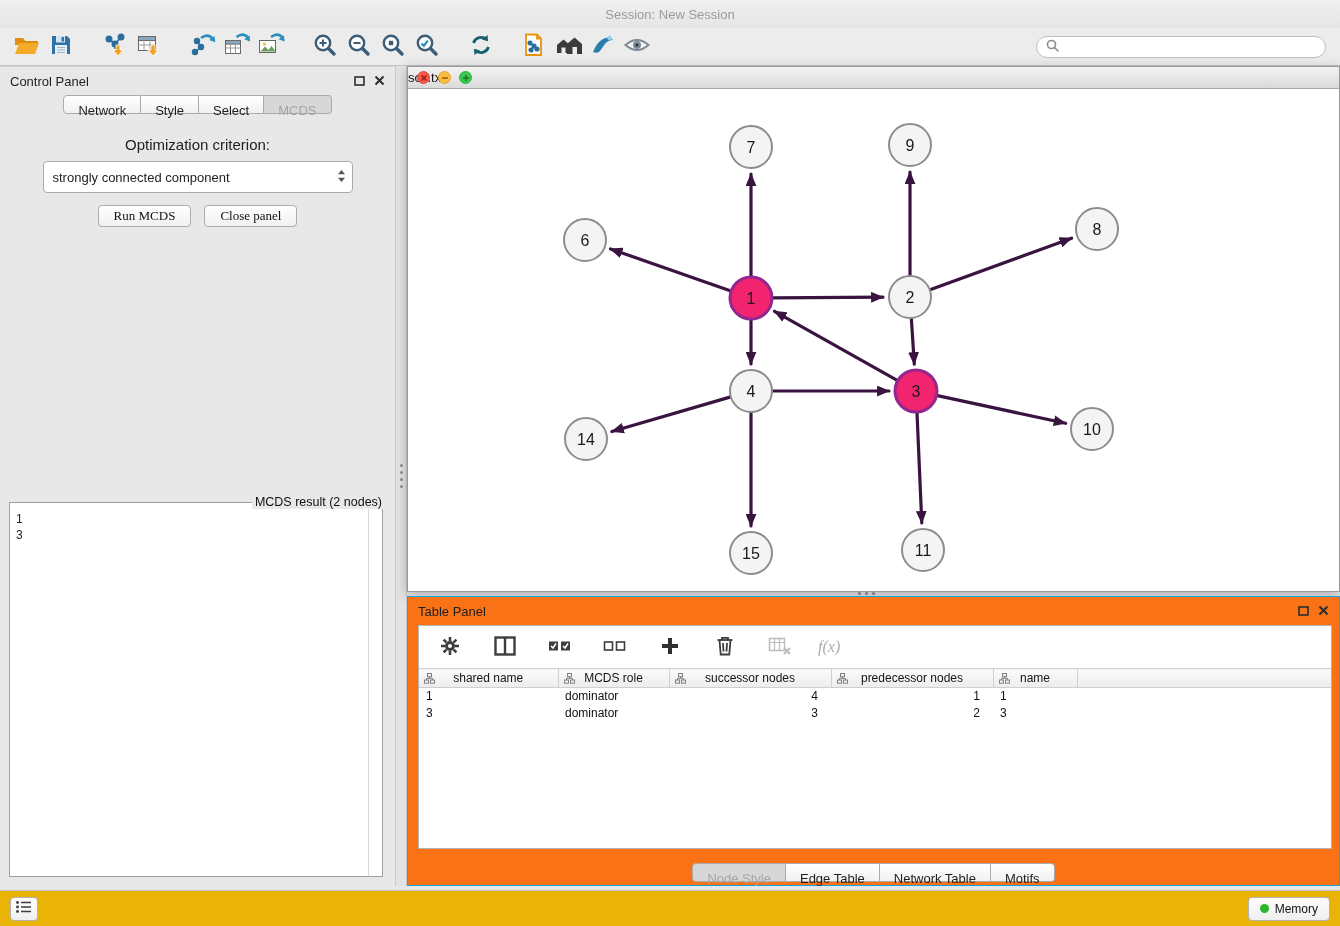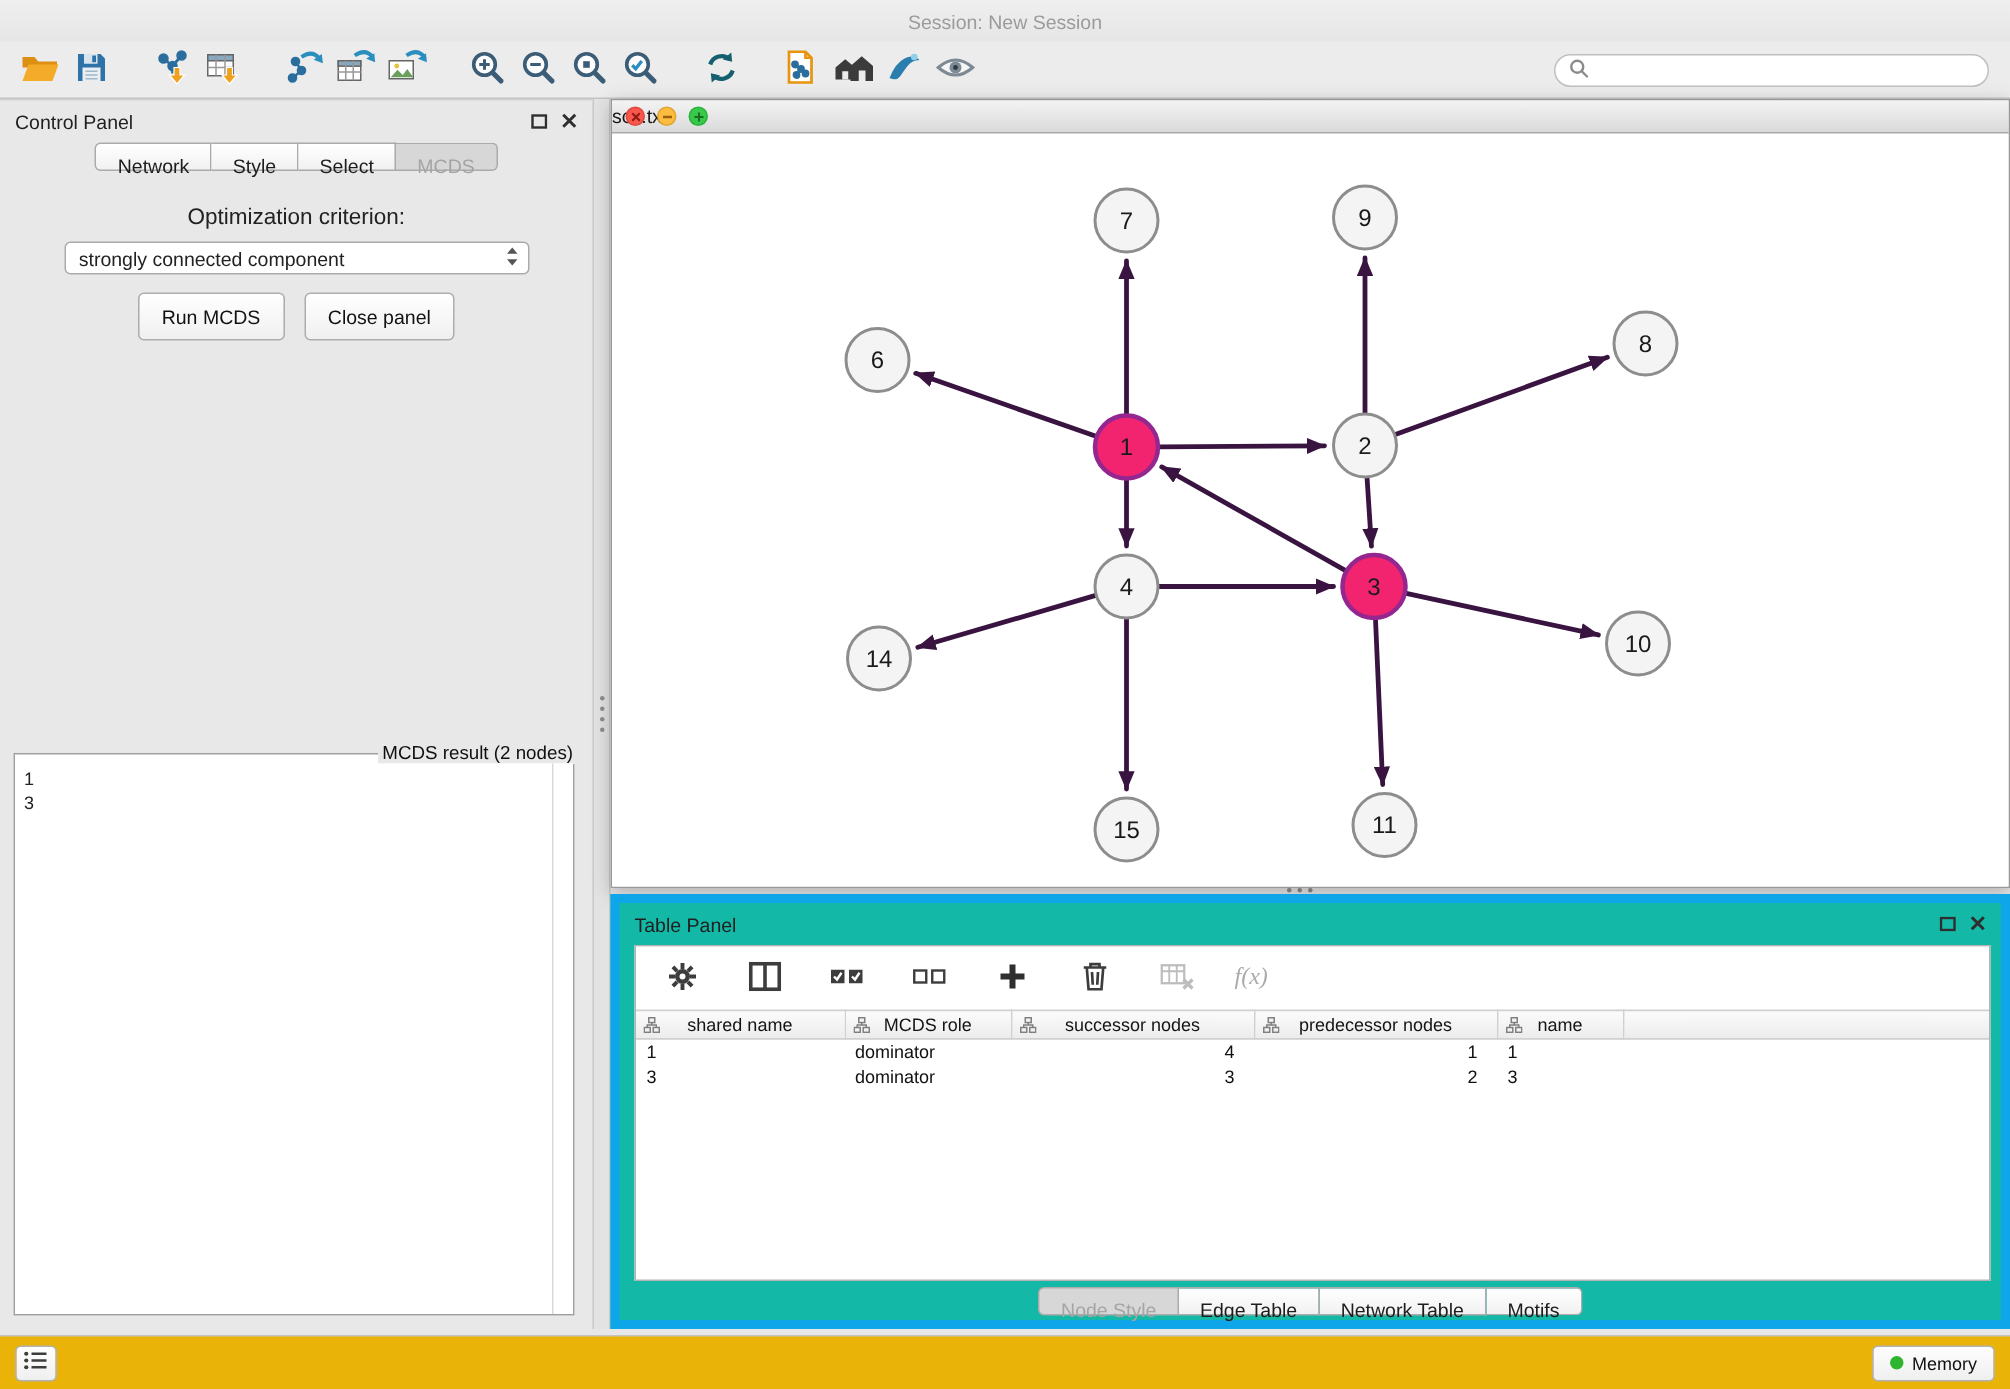--- a/index.html
+++ b/index.html
@@ -17,24 +17,24 @@
   
   #control-panel{position:absolute;top:66px;left:0;width:395px;height:820px;background:#e8e8e8;border-top:1px solid #d2d2d2;}
   .panel-header{height:28px;display:flex;align-items:center;padding:0 10px;font-size:13px;color:#1f1f1f;}
   .panel-controls{margin-left:auto;display:flex;align-items:center;gap:9px;}
   .seg-tabs{display:flex;justify-content:center;}
   .seg-tab{height:19px;line-height:19px;padding:5px 14px;background:linear-gradient(#ffffff,#f1f1f1);border:1px solid #ababab;border-left:none;font-size:13px;color:#1d1d1d;cursor:default;}
   .seg-tab:first-child{border-left:1px solid #ababab;border-radius:4px 0 0 4px;}
   .seg-tab:last-child{border-radius:0 4px 4px 0;}
   .seg-tab.active{background:#d7d7d7;color:#a5a5a5;}
   .opt-label{text-align:center;margin-top:22px;font-size:15px;}
-  .combo{margin:8px auto 0;width:310px;height:22px;background:#fff;border:1px solid #ababab;border-radius:4px;display:flex;align-items:center;padding:0 6px 0 9px;font-size:13px;}
+  .combo{margin:8px auto 0;width:310px;height:32px;background:#fff;border:1px solid #ababab;border-radius:4px;display:flex;align-items:center;padding:0 6px 0 9px;font-size:13px;}
   .combo-value{flex:1;white-space:nowrap;overflow:hidden;}
   .btn-row{display:flex;justify-content:center;gap:13px;margin-top:12px;}
-  .mac-btn{height:32px;padding:0 15px;background:linear-gradient(#ffffff,#f0f0f0);border:1px solid #adadad;border-radius:4px;font-size:13px;font-family:Liberation Sans, sans-serif;color:#111;cursor:default;text-align:center;}
+  .mac-btn{height:22px;padding:0 15px;background:linear-gradient(#ffffff,#f0f0f0);border:1px solid #adadad;border-radius:4px;font-size:13px;font-family:Liberation Serif, serif;color:#111;cursor:default;text-align:center;}
   #result-box{position:absolute;left:9px;right:12px;top:428px;height:382px;border:1px solid #9f9f9f;background:#fff;}
   #result-box legend{font-size:12.5px;padding:0 3px;margin-left:3px;color:#101010;background:#e8e8e8;text-align:right;}
   .result-area{position:relative;height:100%;background:#fff;font-size:12px;line-height:16px;padding:2px 0 0 6px;}
   .result-scroll-line{position:absolute;top:0;bottom:0;right:13px;width:1px;background:#d9d9d9;}
 
   
   #v-splitter{position:absolute;left:395px;top:66px;width:12px;height:820px;background:#e3e3e3;border-left:1px solid #c9c9c9;border-right:1px solid #c9c9c9;display:flex;flex-direction:column;align-items:center;justify-content:center;gap:4px;}
   .split-dot{width:3px;height:3px;border-radius:50%;background:#8e8e8e;flex:0 0 auto;}
   #h-splitter{position:absolute;left:858px;top:591px;height:5px;display:flex;align-items:center;gap:4px;}
 
@@ -42,21 +42,21 @@
   #network-window{position:absolute;left:407px;top:66px;width:933px;height:526px;border:1px solid #999;background:#fff;box-shadow:0 3px 12px rgba(0,0,0,0.25);}
   #net-titlebar{height:22px;background:linear-gradient(#f3f3f3,#dadada);border-bottom:1px solid #aaa;display:flex;align-items:center;justify-content:flex-start;position:relative;font-size:13px;color:#161616;}
   .traffic{position:absolute;left:9px;top:4px;display:flex;gap:8px;}
   .light{width:13px;height:13px;border-radius:50%;display:flex;align-items:center;justify-content:center;cursor:default;}
   .light.red{background:#f9564e;border:1px solid #df4a41;}
   .light.yellow{background:#fdbc40;border:1px solid #e0a62f;}
   .light.green{background:#38c94c;border:1px solid #2cb33e;}
   #graph-svg{display:block;width:931px;height:502px;background:#fff;}
 
   
-  #table-panel{position:absolute;left:407px;top:596px;width:933px;height:290px;background:#14b8a6;border:6px solid #0ea5e9;}
+  #table-panel{position:absolute;left:407px;top:596px;width:933px;height:290px;background:#f97316;border:1px solid #0ea5e9;}
   #table-box{position:absolute;left:10px;right:7px;top:28px;height:224px;background:#fff;border:1px solid #b3b3b3;overflow:hidden;}
   #table-toolbar{height:42px;display:flex;align-items:center;padding:0 14px;gap:21px;background:#fff;}
   .fx{font-family:"Liberation Serif",serif;font-style:italic;font-size:16px;color:#ababab;}
   #node-table{border-collapse:collapse;width:100%;table-layout:fixed;font-size:12px;}
   #node-table th{height:19px;background:linear-gradient(#fbfbfb,#ececec);border:1px solid #d0d0d0;border-left:none;font-weight:normal;position:relative;text-align:center;font-size:12px;color:#141414;cursor:default;}
   #node-table th:first-child{border-left:none;}
   #node-table th.filler{border-right:none;}
   th .col-icon{position:absolute;left:5px;top:4px;}
   #node-table td{height:17px;padding:0 13px 0 7px;font-size:12px;color:#111;white-space:nowrap;}
   #table-tabs-wrap{position:absolute;left:0;right:0;bottom:3px;display:flex;justify-content:center;}

